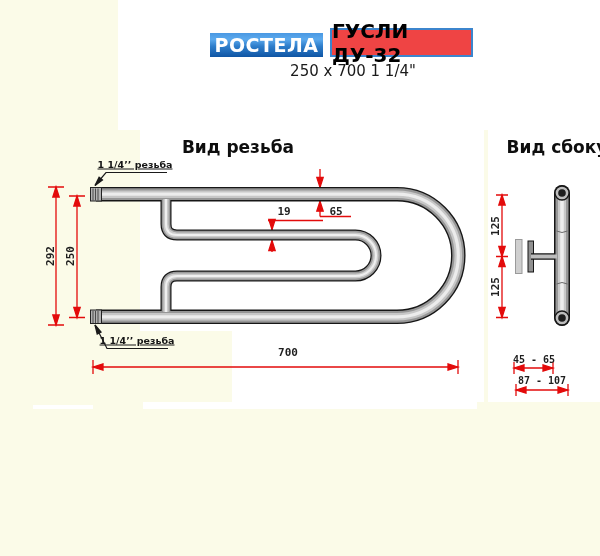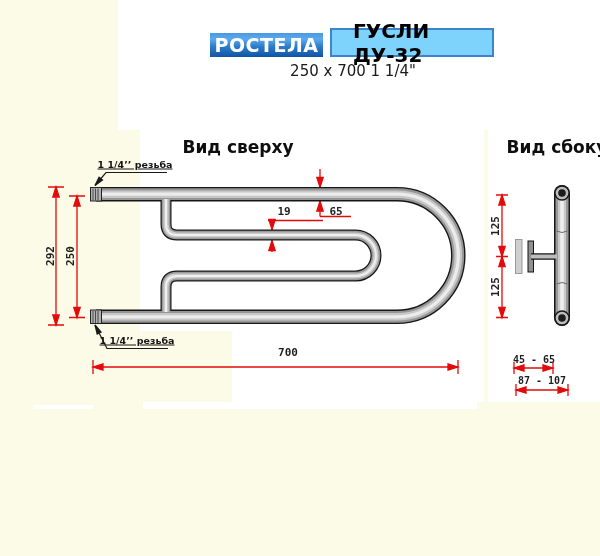--- a/index.html
+++ b/index.html
@@ -13,23 +13,23 @@
   .lbl.sm{font-size:10px;}
   .thr{position:absolute;z-index:3;transform:translate(-50%,-50%);
        font:700 9.5px "DejaVu Sans",sans-serif;color:#161616;white-space:nowrap;text-decoration:underline;}
   .vtitle{position:absolute;z-index:3;transform:translate(-50%,-50%);
        font:700 17px "DejaVu Sans",sans-serif;color:#0e0e0e;white-space:nowrap;}
   .brand{position:absolute;z-index:3;left:210px;top:33px;width:113px;height:24px;
        background:linear-gradient(180deg,#4a98e2 0%,#5caaee 26%,#2e7ecb 55%,#0f55a4 100%);
        color:#ffffff;font:600 19px "DejaVu Sans",sans-serif;letter-spacing:.5px;
        display:flex;align-items:center;justify-content:center;}
   .model{position:absolute;z-index:3;left:330px;top:28px;width:139px;height:25px;
-       background:#7dd3fc;border:2px solid #3c85cd;color:#000;
+       background:#ef4444;border:2px solid #3c85cd;color:#000;
        font:600 20px "DejaVu Sans",sans-serif;
-       display:flex;align-items:center;justify-content:center;padding-left:21px;}
+       display:flex;align-items:center;justify-content:center;}
   .subtitle{position:absolute;z-index:3;left:353px;top:71px;transform:translate(-50%,-50%);
        font:400 15px "DejaVu Sans",sans-serif;color:#1a1a1a;white-space:nowrap;}
 </style>
 </head>
 <body>
 
 <div class="stage">
 
   <div class="w" style="left:118px;top:0;width:482px;height:130px"></div>
   <div class="w" style="left:140px;top:128px;width:344px;height:203px"></div>
@@ -172,21 +172,21 @@
         <path fill="none" d="M95,185.5 L106,172.5 H167"></path>
         <polygon points="95,185.5 102.5,180 99.1,177.2"></polygon>
       </g>
       <g>
         <path fill="none" d="M95,325 L107,348.5 H168"></path>
         <polygon points="95,325 101.1,332 97.2,334"></polygon>
       </g>
     </g>
   </svg>
 
-  <div class="vtitle" style="left:238px;top:147px">Вид сверху</div>
+  <div class="vtitle" style="left:238px;top:147px">Вид резьба</div>
   <div class="vtitle" style="left:557px;top:147px">Вид сбоку</div>
 
   <div class="thr" style="left:135px;top:164px">1 1/4’’ резьба</div>
   <div class="thr" style="left:137px;top:340px">1 1/4’’ резьба</div>
 
   <div class="lbl rot" style="left:50px;top:256px">292</div>
   <div class="lbl rot" style="left:70px;top:256px">250</div>
   <div class="lbl" style="left:284px;top:211px">19</div>
   <div class="lbl" style="left:336px;top:211px">65</div>
   <div class="lbl" style="left:288px;top:352px">700</div>

